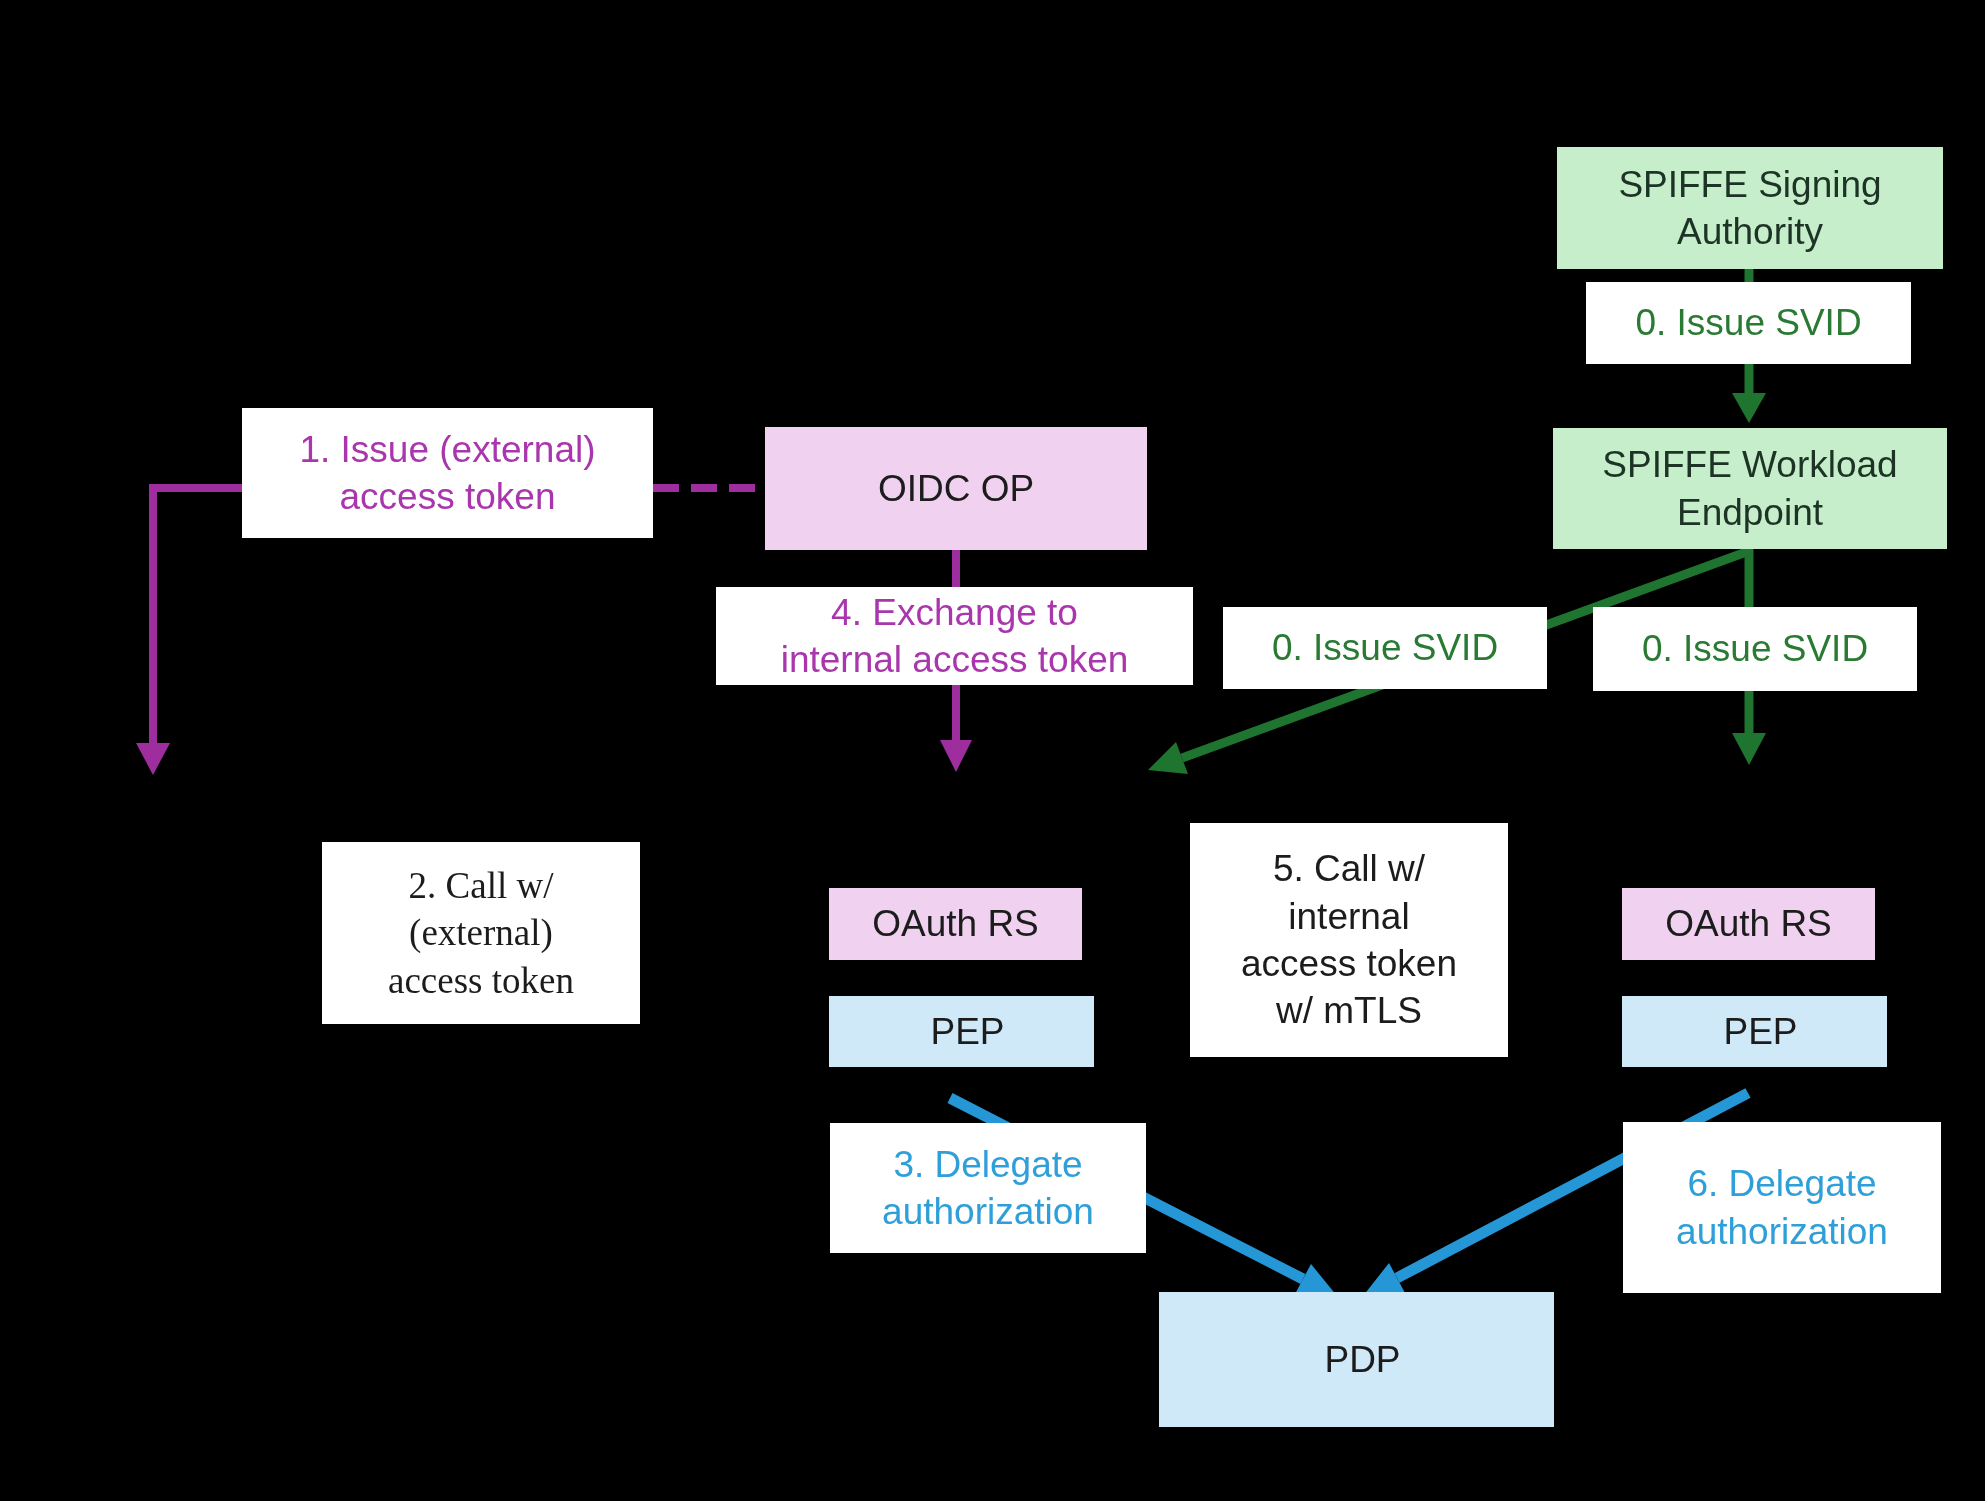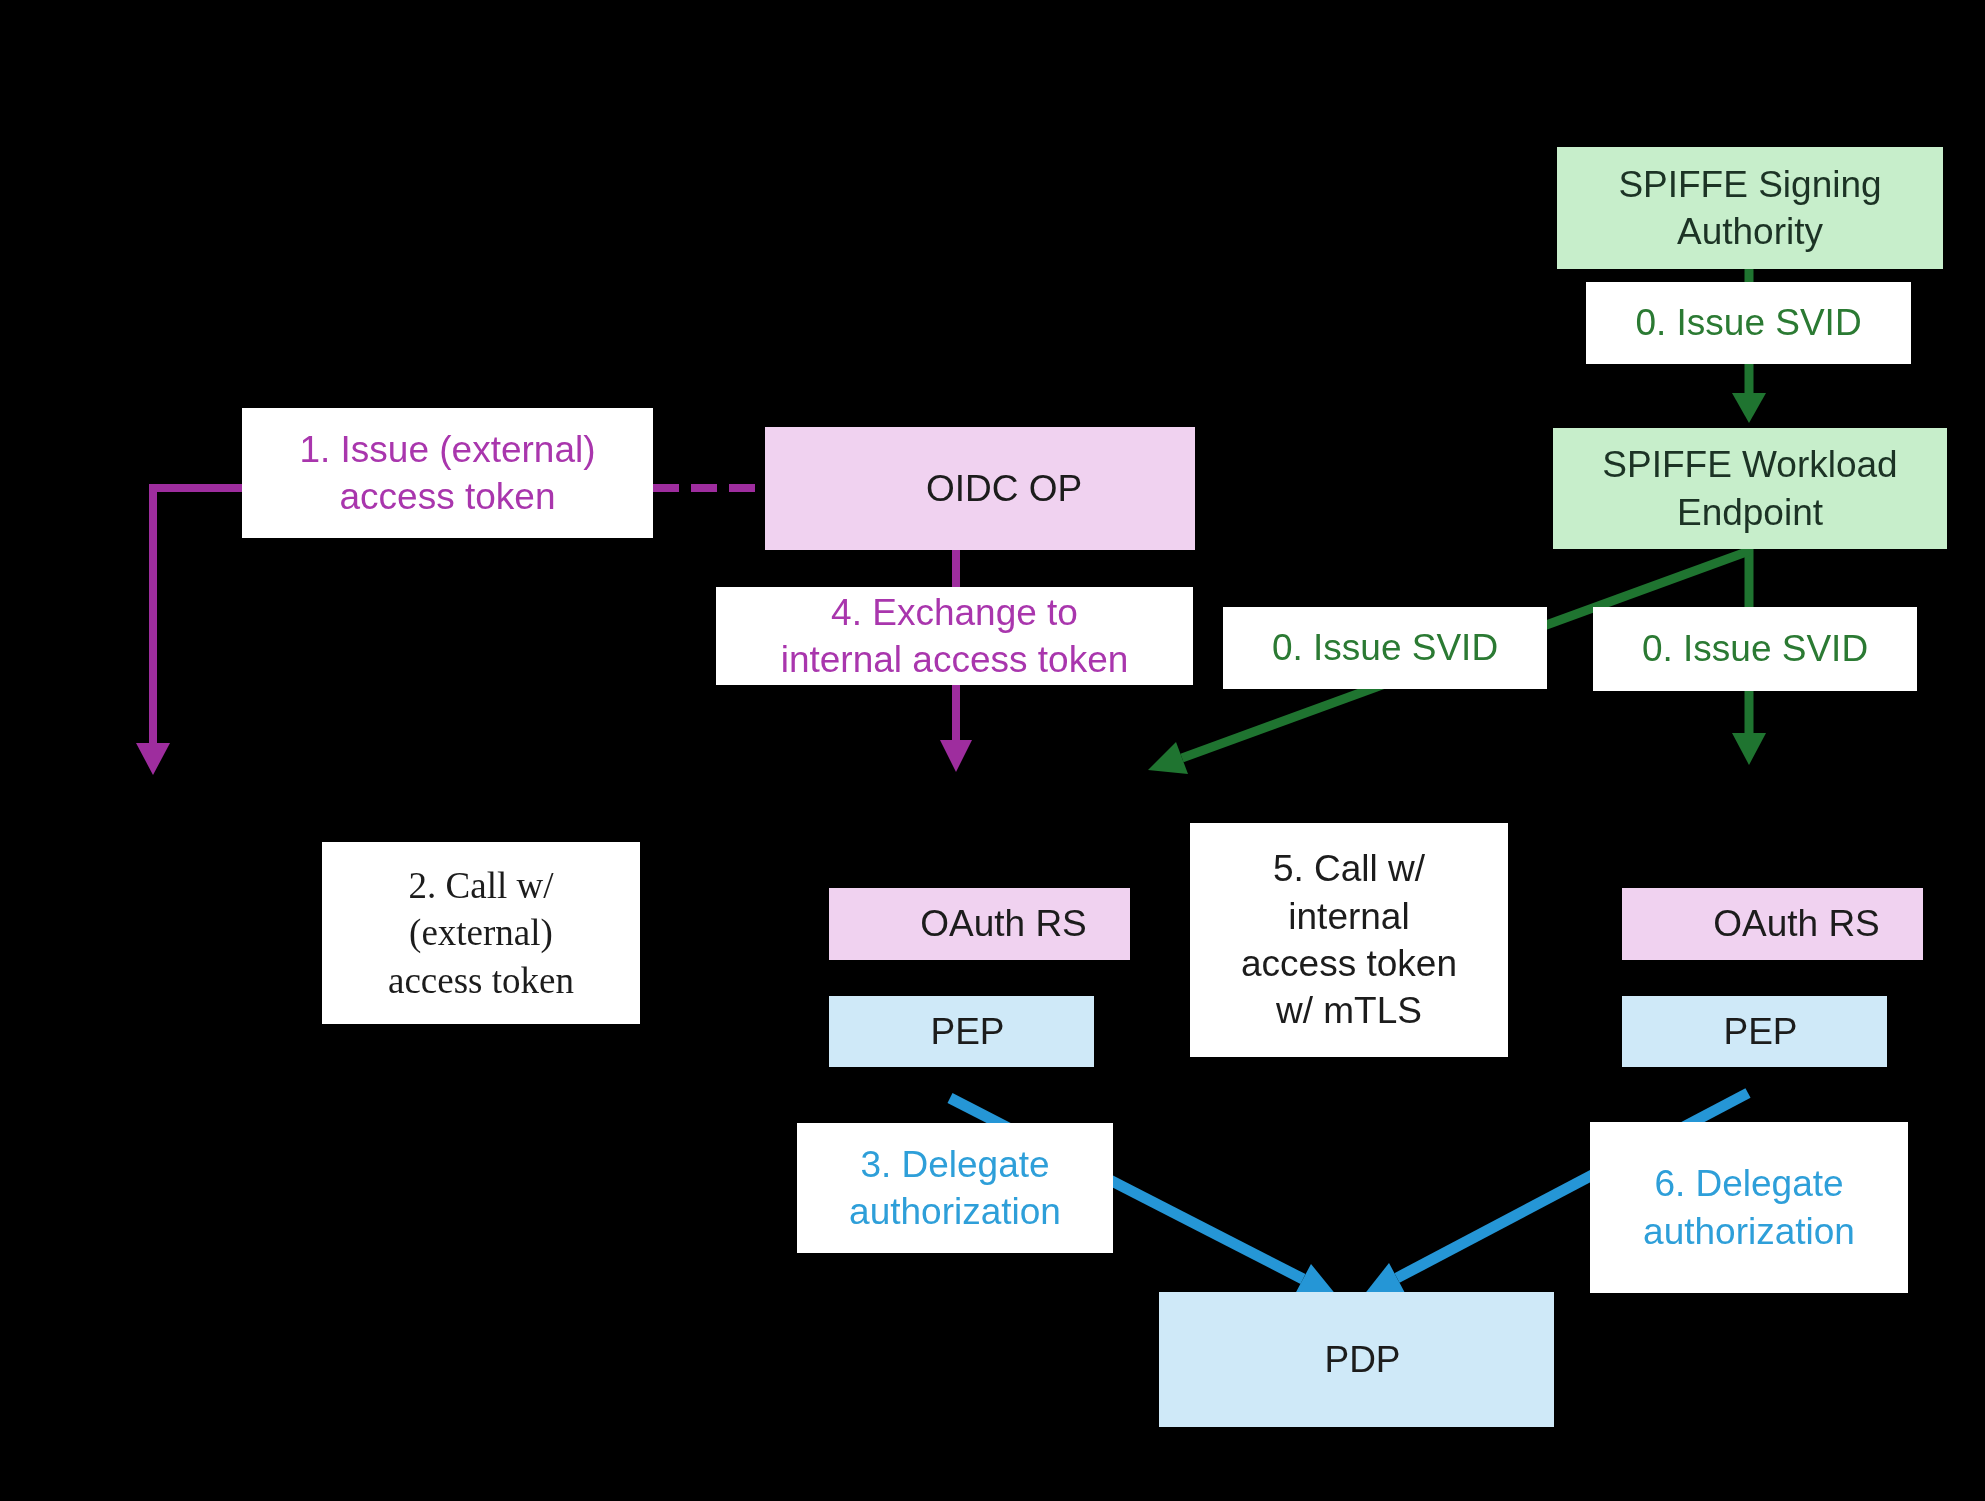--- a/index.html
+++ b/index.html
@@ -7,26 +7,26 @@
     position:relative;width:1985px;height:1501px;background:#000;
     font-family:"Liberation Sans", sans-serif;overflow:hidden;
   }
   #arrows{position:absolute;left:0;top:0;z-index:1;}
   .node{
     position:absolute;z-index:2;display:flex;align-items:center;justify-content:center;
     text-align:center;white-space:pre-line;font-size:37px;line-height:1.28;
     color:#1c1c1c;
   }
   .fill-green{background:#c7eecb;color:#1c3325;}
-  .fill-pink{background:#f0d2f0;padding-left:48px;}
+  .fill-pink{background:#f0d2f0;}
   .fill-blue{background:#cfe9f8;padding-left:12px;}
   .fill-white{background:#ffffff;}
   .txt-green{color:#2b7a33;}
   .txt-magenta{color:#a936ad;}
-  .txt-blue{color:#2e9fd9;}
+  .txt-blue{color:#2e9fd9;margin-left:33px;}
 </style>
 </head>
 <body>
 
 <div id="stage">
 
   <svg id="arrows" width="1985" height="1501" viewBox="0 0 1985 1501">
 
     <line x1="1749" y1="226" x2="1749" y2="395" stroke-width="9" stroke="#1f7430"></line>
     <polygon points="1732,393 1766,393 1749,423" fill="#1f7430"></polygon>

